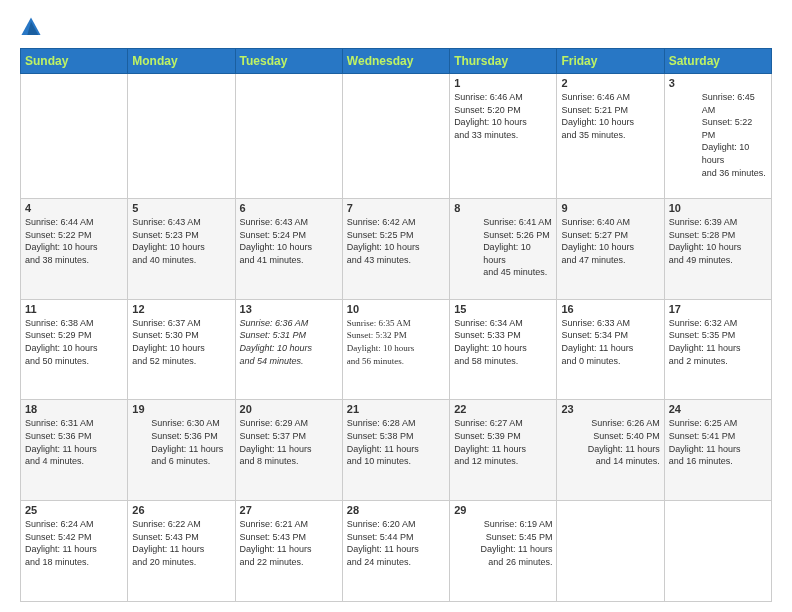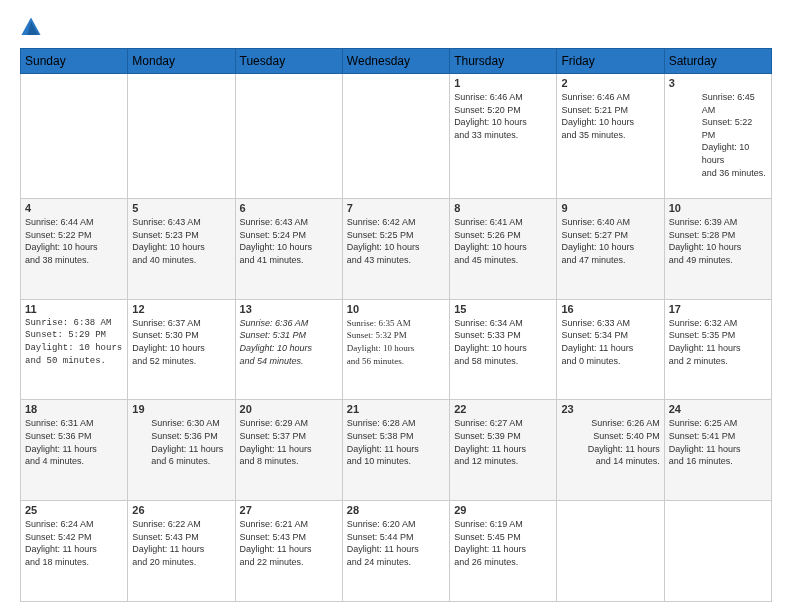--- a/index.html
+++ b/index.html
@@ -58,23 +58,23 @@
     }
     .calendar {
       flex: 1;
       border: 1px solid #ccc;
       border-collapse: collapse;
       width: 100%;
       table-layout: fixed;
     }
     .calendar th {
       background-color: #2877c5;
-      color: #000000;
+      color: #bef264;
       font-size: 12px;
-      font-weight: normal;
+      font-weight: bold;
       padding: 5px 4px;
       text-align: left;
       border: 1px solid #1a5fa0;
     }
     .calendar td {
       border: 1px solid #ccc;
       vertical-align: top;
       padding: 3px 4px;
       font-size: 9.5px;
       color: #333;
@@ -185,21 +185,21 @@
           </td>
           <td>
             <span class="day-number">7</span>
             <div class="day-info" style="white-space: pre-line;">Sunrise: 6:42 AM
 Sunset: 5:25 PM
 Daylight: 10 hours
 and 43 minutes.</div>
           </td>
           <td>
             <span class="day-number">8</span>
-            <div class="day-info" style="white-space: pre-line;">Sunrise: 6:41 AM
+            <div class="day-info" style="white-space: pre-line; margin-left: 29px;">Sunrise: 6:41 AM
 Sunset: 5:26 PM
 Daylight: 10 hours
 and 45 minutes.</div>
           </td>
           <td>
             <span class="day-number">9</span>
             <div class="day-info" style="white-space: pre-line;">Sunrise: 6:40 AM
 Sunset: 5:27 PM
 Daylight: 10 hours
 and 47 minutes.</div>
@@ -208,21 +208,21 @@
             <span class="day-number">10</span>
             <div class="day-info" style="white-space: pre-line;">Sunrise: 6:39 AM
 Sunset: 5:28 PM
 Daylight: 10 hours
 and 49 minutes.</div>
           </td>
         </tr>
         <tr>
           <td>
             <span class="day-number">11</span>
-            <div class="day-info" style="white-space: pre-line; font-family: Liberation Mono, monospace;">Sunrise: 6:38 AM
+            <div class="day-info" style="white-space: pre-line;">Sunrise: 6:38 AM
 Sunset: 5:29 PM
 Daylight: 10 hours
 and 50 minutes.</div>
           </td>
           <td>
             <span class="day-number">12</span>
             <div class="day-info" style="white-space: pre-line;">Sunrise: 6:37 AM
 Sunset: 5:30 PM
 Daylight: 10 hours
 and 52 minutes.</div>
@@ -338,21 +338,21 @@
           </td>
           <td>
             <span class="day-number">28</span>
             <div class="day-info" style="white-space: pre-line;">Sunrise: 6:20 AM
 Sunset: 5:44 PM
 Daylight: 11 hours
 and 24 minutes.</div>
           </td>
           <td>
             <span class="day-number">29</span>
-            <div class="day-info" style="white-space: pre-line;">Sunrise: 6:19 AM
+            <div class="day-info" style="white-space: pre-line; text-align: right;">Sunrise: 6:19 AM
 Sunset: 5:45 PM
 Daylight: 11 hours
 and 26 minutes.</div>
           </td>
           <td class="empty-cell"></td>
           <td class="empty-cell"></td>
         </tr>
       </tbody>
   </table>
 </div>

